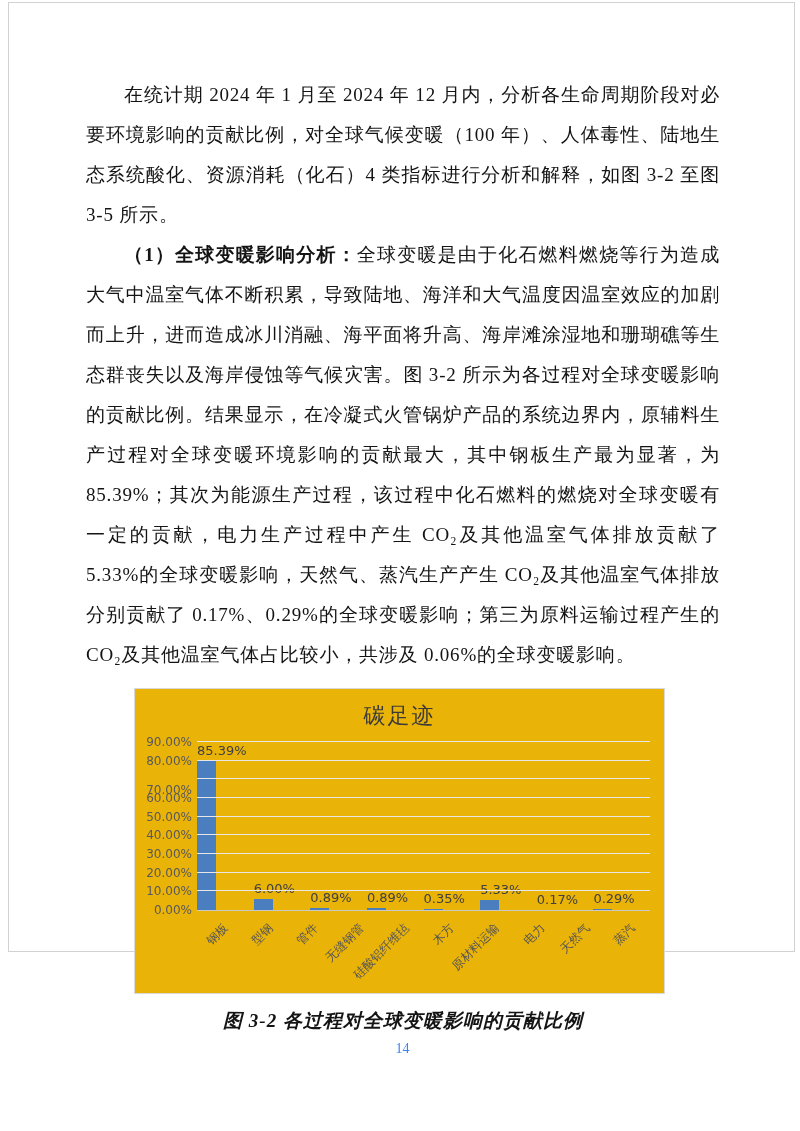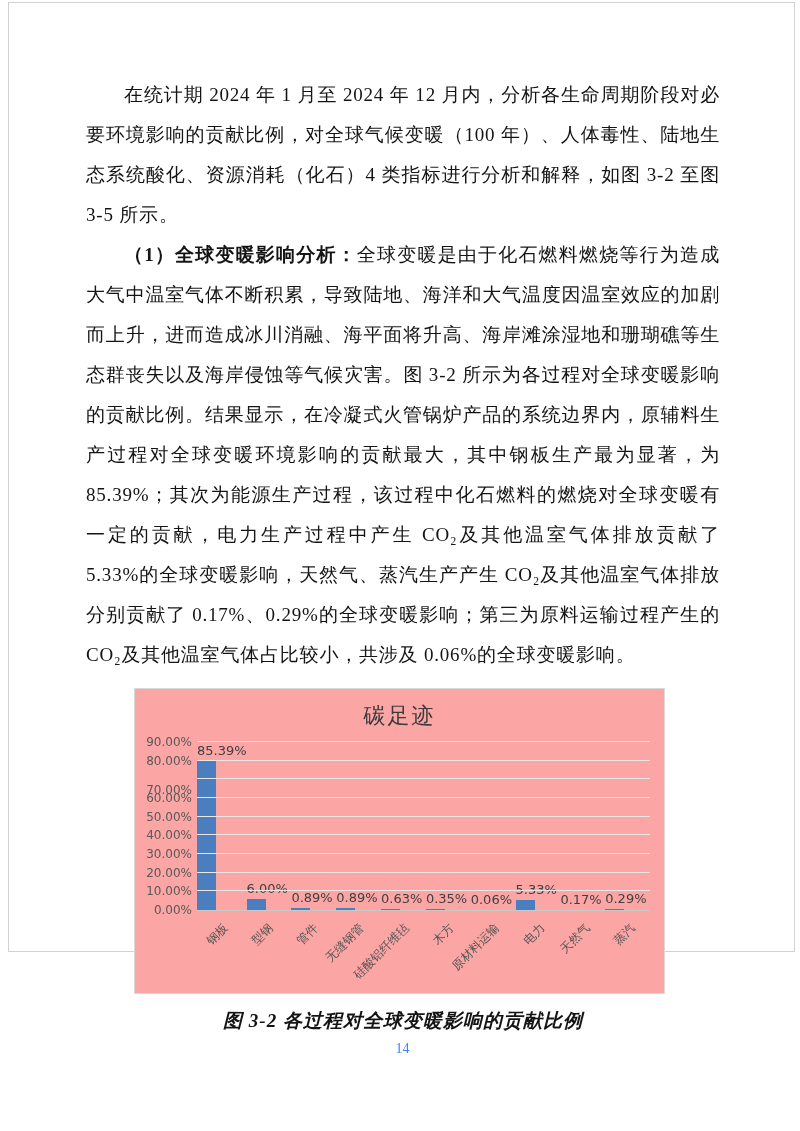--- a/index.html
+++ b/index.html
@@ -17,21 +17,21 @@
   .para {
     font-size:19px; line-height:40px; color:#141414;
     text-align:justify; letter-spacing:0.8px;
     text-indent:2em;
   }
   .para .lead { font-weight:bold; }
 
   
   .chart {
     width:531px; height:306px; margin:13px 0 0 48px;
-    border:1px solid #d9d9d9; background:#fca5a5; position:relative;
+    border:1px solid #d9d9d9; background:#eab308; position:relative;
     font-family:"DejaVu Sans","Liberation Sans",sans-serif;
   }
   .chart-title {
     text-align:center; font-size:22px; color:#3a3a3a; letter-spacing:2px;
     margin-top:12px; font-family:"Liberation Serif","DejaVu Serif",serif;
   }
   .plot {
     position:absolute; left:62px; right:14px; top:54px; height:168px;
     border-bottom:1px solid #c8c8c8;
   }
@@ -87,30 +87,22 @@
             </div>
             <div class="col">
               <div class="bar-label">0.89%</div>
               <div class="bar" style="height: 2px; background: rgb(74, 126, 190);"></div>
             </div>
             <div class="col">
               <div class="bar-label">0.89%</div>
               <div class="bar" style="height: 2px; background: rgb(74, 126, 190);"></div>
             </div>
             <div class="col">
-              <div class="bar-label">0.63%</div>
-              <div class="bar" style="height: 1px; background: rgb(74, 126, 190);"></div>
-            </div>
-            <div class="col">
               <div class="bar-label">0.35%</div>
               <div class="bar" style="height: 1px; background: rgb(74, 126, 190);"></div>
-            </div>
-            <div class="col">
-              <div class="bar-label">0.06%</div>
-              <div class="bar" style="height: 0px; background: rgb(74, 126, 190);"></div>
             </div>
             <div class="col">
               <div class="bar-label">5.33%</div>
               <div class="bar" style="height: 10px; background: rgb(74, 126, 190);"></div>
             </div>
             <div class="col">
               <div class="bar-label">0.17%</div>
               <div class="bar" style="height: 0px; background: rgb(74, 126, 190);"></div>
             </div>
             <div class="col">

